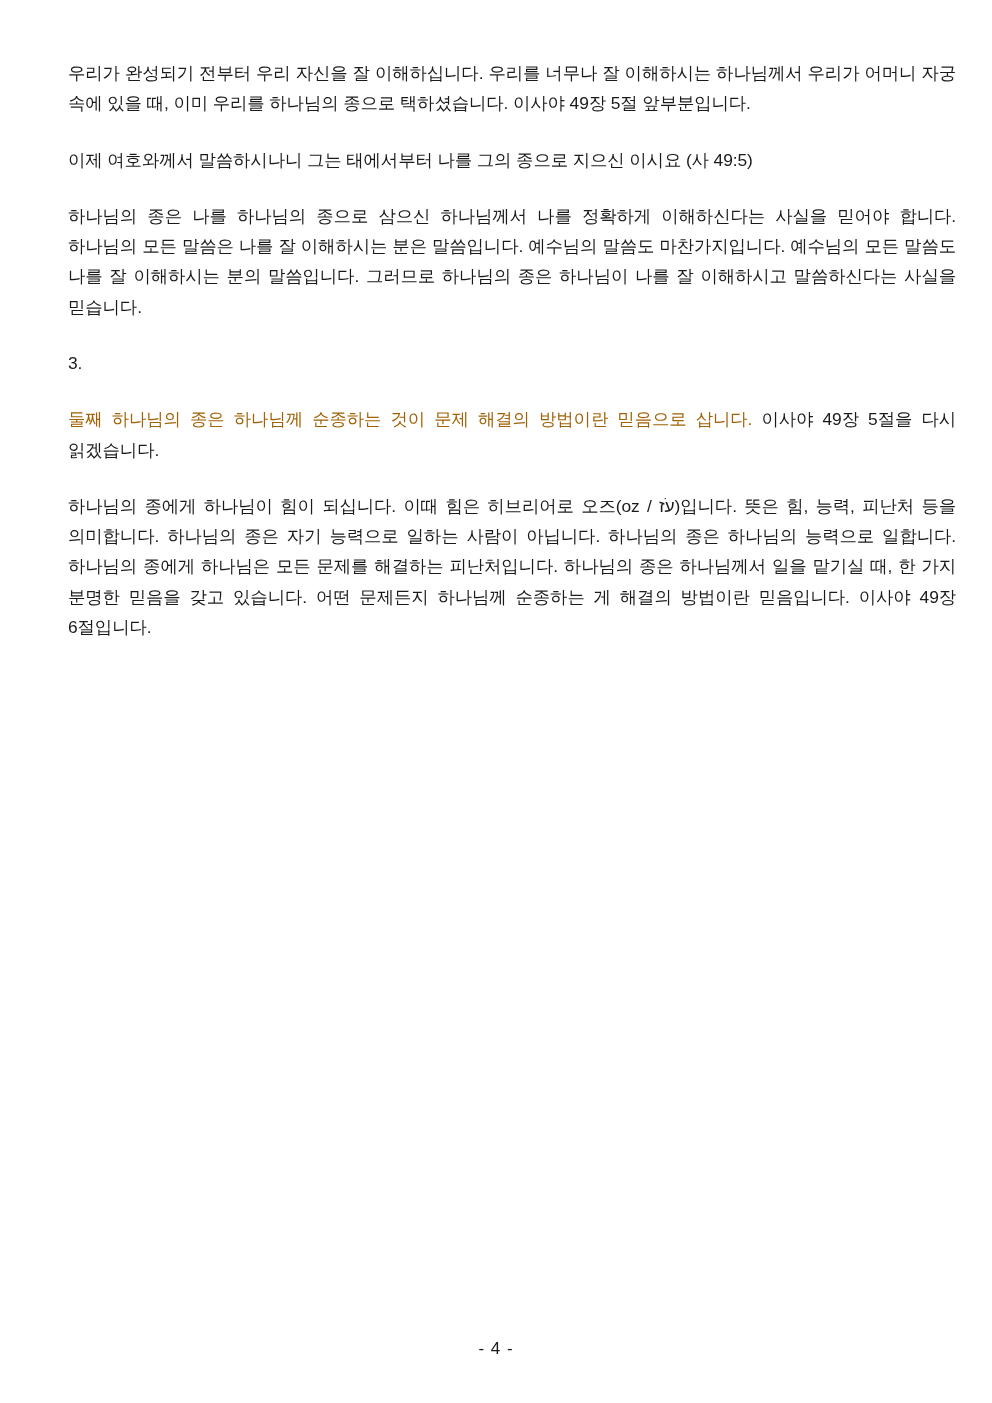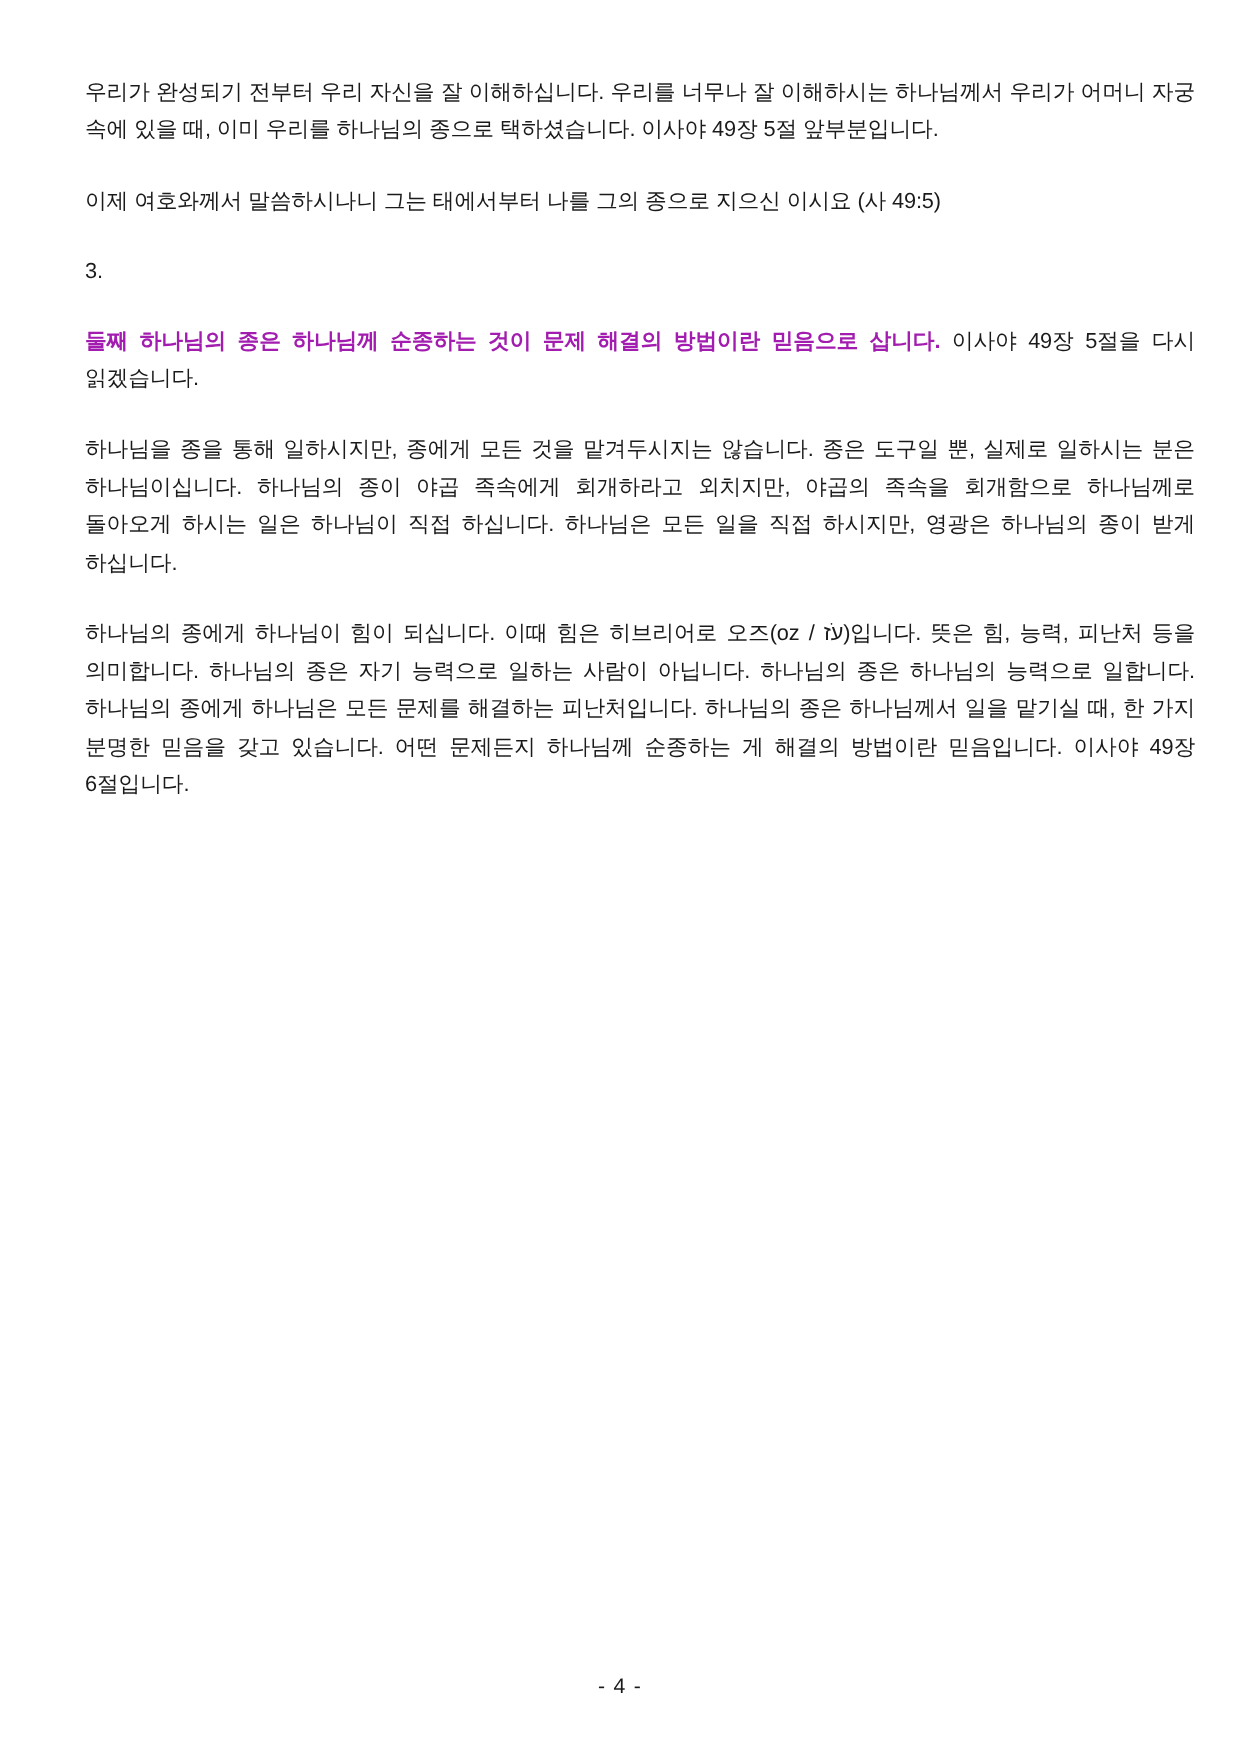--- a/index.html
+++ b/index.html
@@ -31,22 +31,22 @@
     word-break: keep-all;
     letter-spacing: -0.1px;
   }
   p.para:last-of-type {
     margin-bottom: 12px;
   }
   .bold {
     font-weight: normal;
   }
   .accent {
-    color: #a21caf;
-    font-weight: bold;
+    color: #a16207;
+    font-weight: normal;
   }
   .tight {
     margin-bottom: 4px;
   }
   .nojust {
     text-align: left;
   }
   .footer {
     position: absolute;
     left: 0;
@@ -60,27 +60,27 @@
 </style>
 </head>
 <body>
 
 <div class="page">
 
   <p class="para">우리가 완성되기 전부터 우리 자신을 잘 이해하십니다. 우리를 너무나 잘 이해하시는 하나님께서 우리가 어머니 자궁 속에 있을 때, 이미 우리를 하나님의 종으로 택하셨습니다. 이사야 49장 5절 앞부분입니다.</p>
 
   <p class="para bold">이제 여호와께서 말씀하시나니 그는 태에서부터 나를 그의 종으로 지으신 이시요 (사 49:5)</p>
 
+  <p class="para">하나님의 종은 나를 하나님의 종으로 삼으신 하나님께서 나를 정확하게 이해하신다는 사실을 믿어야 합니다. 하나님의 모든 말씀은 나를 잘 이해하시는 분은 말씀입니다. 예수님의 말씀도 마찬가지입니다. 예수님의 모든 말씀도 나를 잘 이해하시는 분의 말씀입니다. 그러므로 하나님의 종은 하나님이 나를 잘 이해하시고 말씀하신다는 사실을 믿습니다.</p>
 
 
   <p class="para tight nojust">3.</p>
 
 
   <p class="para"><span class="accent">둘째 하나님의 종은 하나님께 순종하는 것이 문제 해결의 방법이란 믿음으로 삽니다.</span><span> 이사야 49장 5절을 다시 읽겠습니다.</span></p>
 
 
-  <p class="para">하나님을 종을 통해 일하시지만, 종에게 모든 것을 맡겨두시지는 않습니다. 종은 도구일 뿐, 실제로 일하시는 분은 하나님이십니다. 하나님의 종이 야곱 족속에게 회개하라고 외치지만, 야곱의 족속을 회개함으로 하나님께로 돌아오게 하시는 일은 하나님이 직접 하십니다. 하나님은 모든 일을 직접 하시지만, 영광은 하나님의 종이 받게 하십니다.</p>
 
   <p class="para">하나님의 종에게 하나님이 힘이 되십니다. 이때 힘은 히브리어로 오즈(oz / עֹז)입니다. 뜻은 힘, 능력, 피난처 등을 의미합니다. 하나님의 종은 자기 능력으로 일하는 사람이 아닙니다. 하나님의 종은 하나님의 능력으로 일합니다. 하나님의 종에게 하나님은 모든 문제를 해결하는 피난처입니다. 하나님의 종은 하나님께서 일을 맡기실 때, 한 가지 분명한 믿음을 갖고 있습니다. 어떤 문제든지 하나님께 순종하는 게 해결의 방법이란 믿음입니다. 이사야 49장 6절입니다.</p>
 
   <div class="footer">- 4 -</div>
 
 </div>
 
 </body></html>

